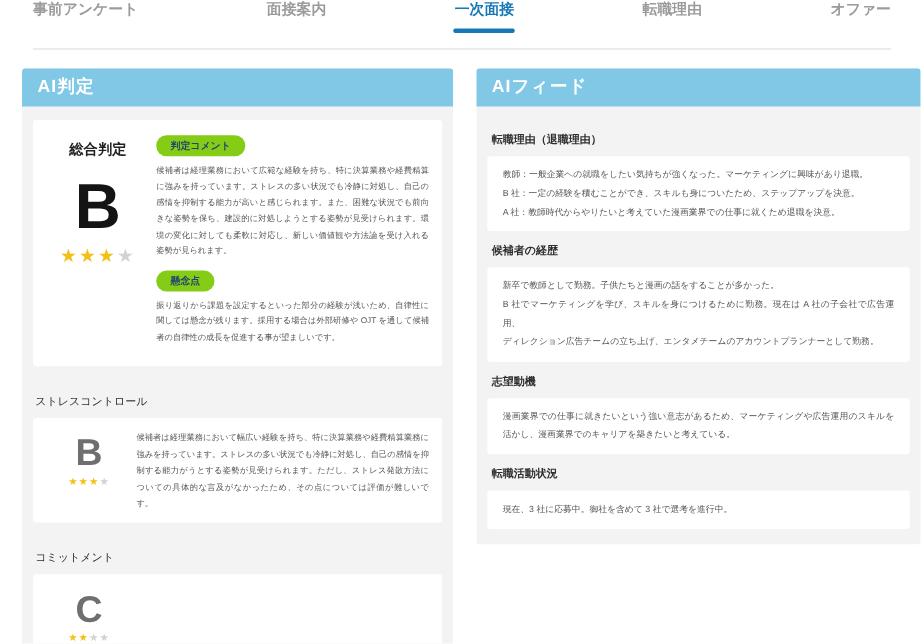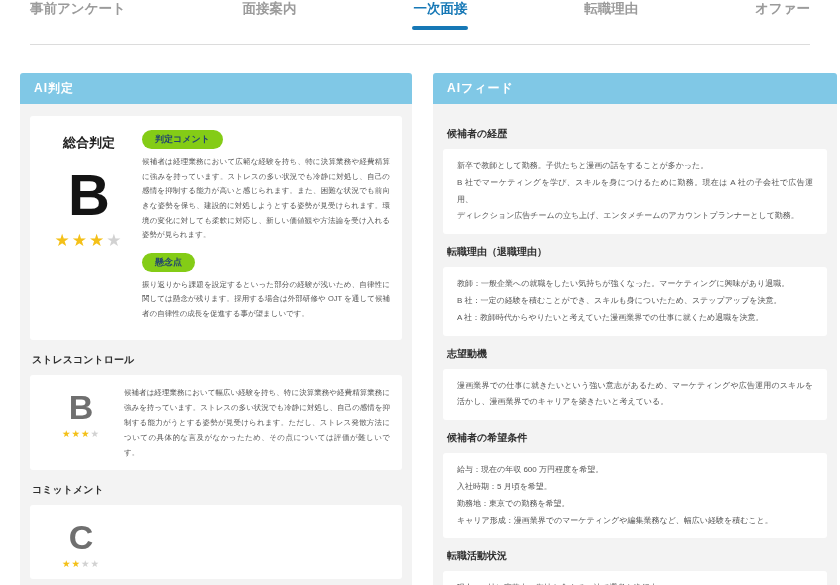--- a/index.html
+++ b/index.html
@@ -13,22 +13,22 @@
     cursor:pointer; position:relative; padding-bottom:10px; }
   .tab.active { color:#1678b6; }
   .tab.active::after { content:""; position:absolute; left:50%; transform:translateX(-50%);
     bottom:-2px; width:56px; height:4px; background:#1678b6; border-radius:2px; }
 
   
   .panels { display:flex; align-items:flex-start; gap:21px; margin:17px 3px 0 20px; }
   .panel { border-radius:3px; overflow:hidden; }
   .panel-left { flex:0 0 392px; }
   .panel-right { flex:1; }
-  .panel-header { background:#80c8e6; color:#fff; font-size:12px; font-weight:bold;
-    letter-spacing:1px; padding:7px 14px; border-radius:3px 3px 0 0;margin-top:11px; }
+  .panel-header { background:#80c8e6; color:#fff; font-size:16px; font-weight:bold;
+    letter-spacing:1px; padding:7px 14px; border-radius:3px 3px 0 0; }
   .panel-body { background:#f3f3f3; padding:12px 10px 14px; }
 
   .card { background:#fff; border-radius:3px; }
 
   
   .overall-card { display:flex; padding:12px 12px 10px; }
   .overall-left { flex:0 0 94px; text-align:center; padding-top:6px; }
   .overall-label { font-size:13px; font-weight:bold; color:#222; margin-bottom:13px; }
   .overall-grade { font-size:58px; font-weight:bold; color:#141414; line-height:1.05; }
   .stars { white-space:nowrap; }
@@ -36,21 +36,21 @@
   .stars.small { font-size:9.5px; letter-spacing:1px; margin-top:2px; }
   .star-filled { color:#f4c018; }
   .star-empty { color:#d2d2d2; }
   .overall-right { flex:1; padding-left:6px; }
   .pill { display:inline-block; background:#84cc16; color:#23456e; font-size:9px;
     font-weight:bold; padding:3px 13px; border-radius:10px; margin:2px 0 4px; }
   .overall-right p { font-size:7.5px; color:#555; line-height:1.95; text-align:justify;
     margin:2px 0 8px; }
 
   
-  .lsec-title { font-size:10px; font-weight:bold; color:#2e2e2e; margin:13px 2px 8px; }
+  .lsec-title { font-size:10px; font-weight:normal; color:#2e2e2e; margin:25px 2px 8px; }
   .lsec-card { display:flex; padding:10px 12px 10px 8px; }
   .lsec-left { flex:0 0 86px; text-align:center; padding-top:4px; }
   .lsec-grade { font-size:34px; font-weight:bold; color:#6f6f6f; line-height:1.1; }
   .lsec-text { flex:1; font-size:7.5px; color:#555; line-height:2.0; text-align:justify; margin:0; }
 
   
   .rsec-title { font-size:10px; font-weight:bold; color:#2e2e2e; margin:11px 4px 8px; }
   .rsec-card { padding:9px 14px; }
   .rline { font-size:8px; color:#555; line-height:2.1; text-align:justify; }
 </style>
@@ -110,53 +110,44 @@
   </div>
 
 </div>
       </div>
     </section>
 
     <section class="panel panel-right">
       <header class="panel-header">AIフィード</header>
       <div class="panel-body" id="right-sections">
   <div class="rsec">
+    <div class="rsec-title">転職理由（退職理由）</div>
+    <div class="card rsec-card">
+              <div class="rline">教師：一般企業への就職をしたい気持ちが強くなった。マーケティングに興味があり退職。</div>
+              <div class="rline">B 社：一定の経験を積むことができ、スキルも身についたため、ステップアップを決意。</div>
+              <div class="rline">A 社：教師時代からやりたいと考えていた漫画業界での仕事に就くため退職を決意。</div>
+            </div>
+  </div>
+
+  <div class="rsec">
     <div class="rsec-title">候補者の経歴</div>
     <div class="card rsec-card">
               <div class="rline">新卒で教師として勤務。子供たちと漫画の話をすることが多かった。</div>
               <div class="rline">B 社でマーケティングを学び、スキルを身につけるために勤務。現在は A 社の子会社で広告運用、</div>
               <div class="rline">ディレクション広告チームの立ち上げ、エンタメチームのアカウントプランナーとして勤務。</div>
-            </div>
-  </div>
-
-  <div class="rsec">
-    <div class="rsec-title">転職理由（退職理由）</div>
-    <div class="card rsec-card">
-              <div class="rline">教師：一般企業への就職をしたい気持ちが強くなった。マーケティングに興味があり退職。</div>
-              <div class="rline">B 社：一定の経験を積むことができ、スキルも身についたため、ステップアップを決意。</div>
-              <div class="rline">A 社：教師時代からやりたいと考えていた漫画業界での仕事に就くため退職を決意。</div>
             </div>
   </div>
 
   <div class="rsec">
     <div class="rsec-title">志望動機</div>
     <div class="card rsec-card">
               <div class="rline">漫画業界での仕事に就きたいという強い意志があるため、マーケティングや広告運用のスキルを活かし、漫画業界でのキャリアを築きたいと考えている。</div>
             </div>
   </div>
 
-  <div class="rsec">
-    <div class="rsec-title">候補者の希望条件</div>
-    <div class="card rsec-card">
-              <div class="rline">給与：現在の年収 600 万円程度を希望。</div>
-              <div class="rline">入社時期：5 月頃を希望。</div>
-              <div class="rline">勤務地：東京での勤務を希望。</div>
-              <div class="rline">キャリア形成：漫画業界でのマーケティングや編集業務など、幅広い経験を積むこと。</div>
-            </div>
-  </div>
 
   <div class="rsec">
     <div class="rsec-title">転職活動状況</div>
     <div class="card rsec-card">
               <div class="rline">現在、3 社に応募中。御社を含めて 3 社で選考を進行中。</div>
             </div>
   </div>
 </div>
     </section>
 

